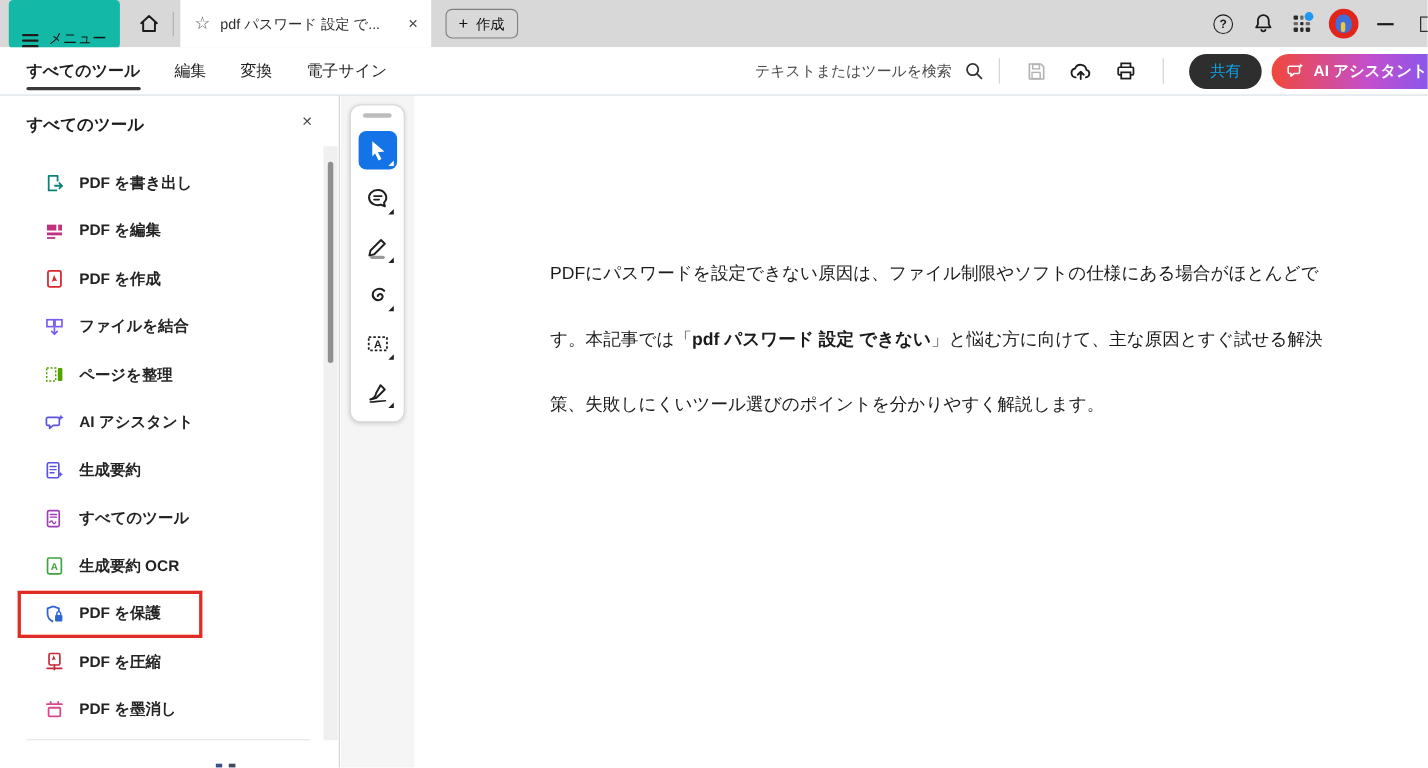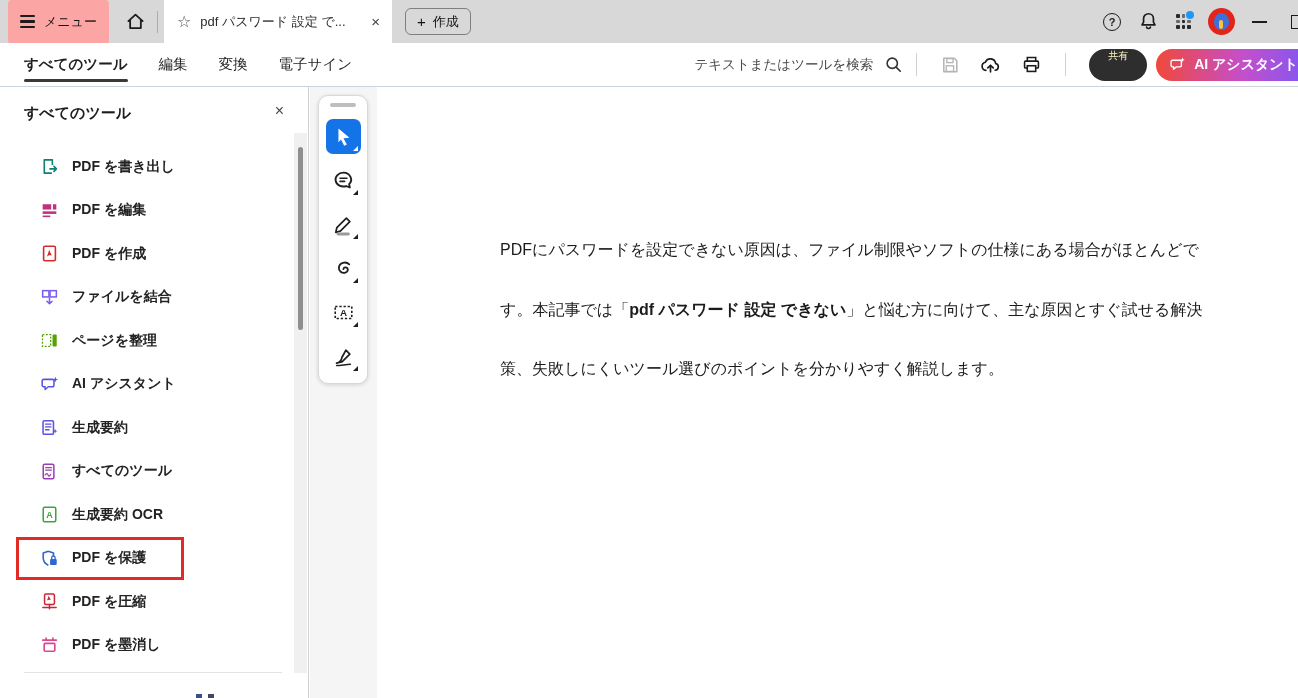--- a/index.html
+++ b/index.html
@@ -6,21 +6,21 @@
   html,body { background:#fff; }
   .app {
     position:relative; width:1298px; height:698px; overflow:hidden;
     font-family:"Liberation Sans","DejaVu Sans",sans-serif; color:#1f1f1f;
     background:#fff; user-select:none;
   }
   svg { display:block; }
 
   
   .titlebar { position:absolute; top:0; left:0; right:0; height:43px; background:#d8d8d8; display:flex; align-items:center; }
-  .menu-btn { margin-left:8px; height:44px; padding:0 12px; background:#fca5a5; border-radius:4px; display:flex; gap:9px; align-items:center; font-size:13px; color:#111; cursor:pointer; }
+  .menu-btn { margin-left:8px; height:44px; padding:0 12px; background:#14b8a6; border-radius:4px; display:flex; gap:9px; align-items:flex-end; font-size:13px; color:#111; cursor:pointer; }
   .hamburger { display:flex; flex-direction:column; gap:3px; }
   .hamburger i { display:block; width:15px; height:2.2px; background:#1c1c1c; border-radius:1px; }
   .home-btn { margin-left:16px; cursor:pointer; }
   .tb-divider { width:1px; height:22px; background:#adadad; margin-left:11px; }
   .doc-tab { margin-left:6px; width:228px; height:43px; background:#fff; display:flex; align-items:center; padding:0 10px 0 13px; gap:9px; font-size:13px; }
   .star { color:#555; font-size:16px; line-height:1; }
   .tab-title { flex:1; white-space:nowrap; overflow:hidden; color:#2c2c2c; }
   .tab-close { color:#444; font-size:15px; cursor:pointer; padding:0 2px; }
   .create-btn { margin-left:13px; height:27px; padding:0 11px; border:1.5px solid #7f7f7f; border-radius:6px; display:flex; align-items:center; gap:7px; font-size:13px; color:#111; cursor:pointer; }
   .plus { font-size:15px; line-height:1; }
@@ -41,21 +41,21 @@
   .toolbar { position:absolute; top:43px; left:0; right:0; height:44px; background:#fff; border-bottom:1px solid #ccd4da; display:flex; align-items:center; }
   .tabs { display:flex; margin-left:24px; gap:31px; font-size:14.5px; color:#1f1f1f; height:100%; }
   .tab { display:flex; align-items:center; position:relative; cursor:pointer; }
   .tab.active { font-weight:bold; }
   .tab.active::after { content:""; position:absolute; left:0; right:0; bottom:4px; height:2.6px; background:#3a3a3a; border-radius:2px; }
   .toolbar-right { margin-left:auto; display:flex; align-items:center; }
   .search-group { display:flex; align-items:center; gap:11px; font-size:13.5px; color:#4a4a4a; cursor:pointer; }
   .v-div { width:1px; height:23px; background:#d0d0d0; margin:0 13px; }
   .tool-icon { margin:0 10px; cursor:pointer; }
   .tool-icon.disabled { cursor:default; }
-  .share-btn { margin:0 9px 0 10px; height:32px; padding:0 19px; border-radius:16px; background:#2e2e2e; color:#fef9c3; font-size:10px; display:flex; align-items:flex-start; cursor:pointer; }
+  .share-btn { margin:0 9px 0 10px; height:32px; padding:0 19px; border-radius:16px; background:#2e2e2e; color:#0ea5e9; font-size:14px; display:flex; align-items:center; cursor:pointer; }
   .ai-btn { margin-right:-16px; height:32px; padding:0 16px 0 13px; border-radius:16px; background:linear-gradient(90deg,#f0483a 0%,#c44fcb 55%,#7b58f5 100%); color:#fff; font-size:14px; font-weight:bold; display:flex; align-items:center; gap:8px; cursor:pointer; white-space:nowrap; }
 
   
   .sidebar { position:absolute; top:87px; left:0; width:309px; bottom:0; background:#fff; border-right:1px solid #d2d2d2; }
   .side-header { position:relative; height:50px; }
   .side-title { position:absolute; left:24px; top:17px; font-size:15px; font-weight:bold; color:#1c1c1c; }
   .side-close { position:absolute; right:24px; top:15px; font-size:16px; color:#4a4a4a; cursor:pointer; }
   .side-list { position:absolute; top:58px; left:0; right:16px; }
   .side-item { position:relative; height:43.5px; display:flex; align-items:center; padding-left:40px; font-size:14px; color:#232323; cursor:pointer; }
   .s-icon { width:19px; height:19px; margin-right:13px; flex:0 0 19px; }

